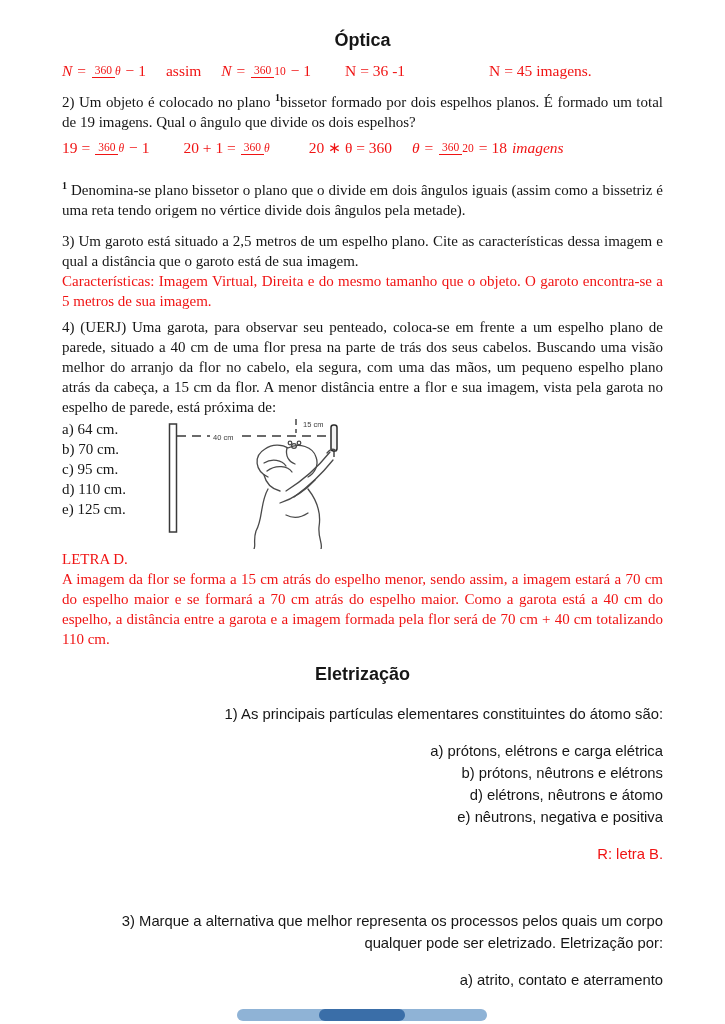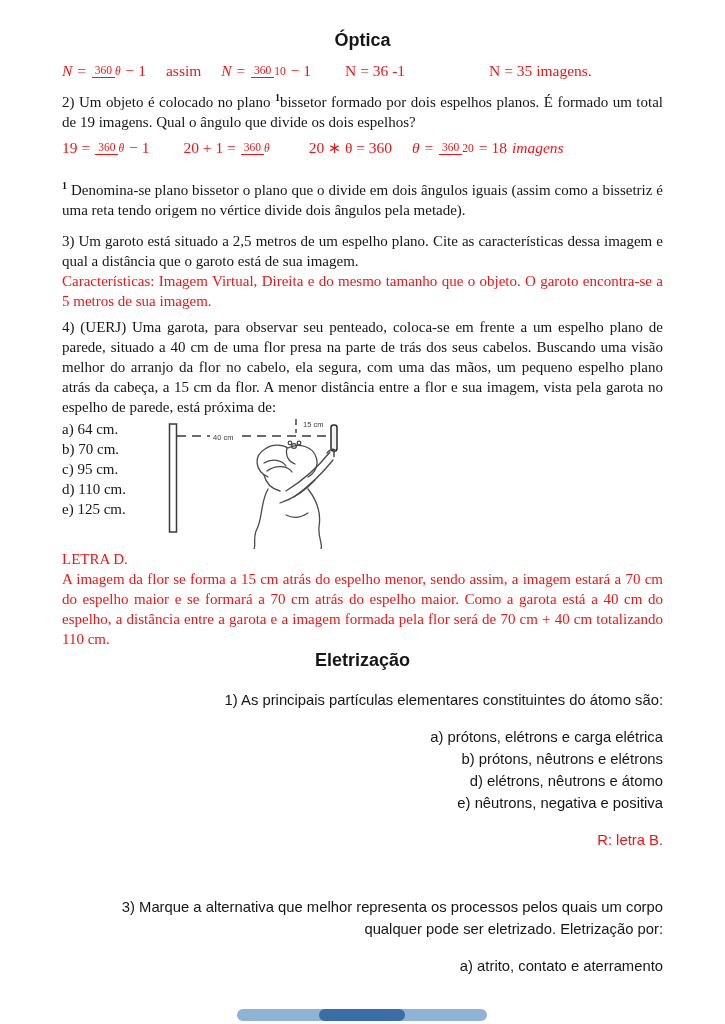--- a/index.html
+++ b/index.html
@@ -28,21 +28,21 @@
   .frac .den{padding-top:1px;}
   .gs{margin-left:20px;} .gm{margin-left:34px;} .gx{margin-left:84px;}
   
   .q4row{display:flex;align-items:flex-start;margin-top:2px;}
   .optcol{width:106px;flex:0 0 106px;}
   ul.opts{list-style:none;margin:0;padding:0;font-size:15px;line-height:20px;}
   .figwrap{width:190px;height:130px;}
   .figlabel{font-family:"Liberation Sans", sans-serif;font-size:7.5px;fill:#3c3c3c;}
   
   .elet{font-family:"Liberation Sans", sans-serif;}
-  .elet .section-title{margin:0 0 18px 0;}
+  .elet .section-title{margin:14px 0 18px 0;}
   .elet p, .elet li{font-size:14.8px;line-height:22px;text-align:right;}
   .spacer-s{height:6px;} .spacer-m{height:11px;} .spacer-l{height:16px;}
   
   .hscroll{
     position:absolute;left:237px;top:1009px;width:250px;height:12px;
     border-radius:6px;background:var(--scroll_track);
   }
   .hscroll .thumb{
     position:absolute;left:82px;top:0;width:86px;height:12px;
     border-radius:6px;background:var(--scroll_thumb);
@@ -64,21 +64,21 @@
       </span>
     <span>− 1</span>
     <span class="gs">assim</span>
     <span class="gs it">N =</span>
     <span class="frac">
         <span class="num">360</span>
         <span class="den">10</span>
       </span>
     <span>− 1</span>
     <span class="gm">N = 36 -1</span>
-    <span class="gx">N = 35 imagens.</span>
+    <span class="gx">N = 45 imagens.</span>
   </div>
 
   <p class="body"><span>2) Um objeto é colocado no plano </span><sup class="fn">1</sup><span>bissetor formado por dois espelhos planos. É formado um total de 19 imagens. Qual o ângulo que divide os dois espelhos?</span></p>
 
   <div class="formula">
     <span>19 =</span>
     <span class="frac">
         <span class="num">360</span>
         <span class="den it">θ</span>
       </span>

